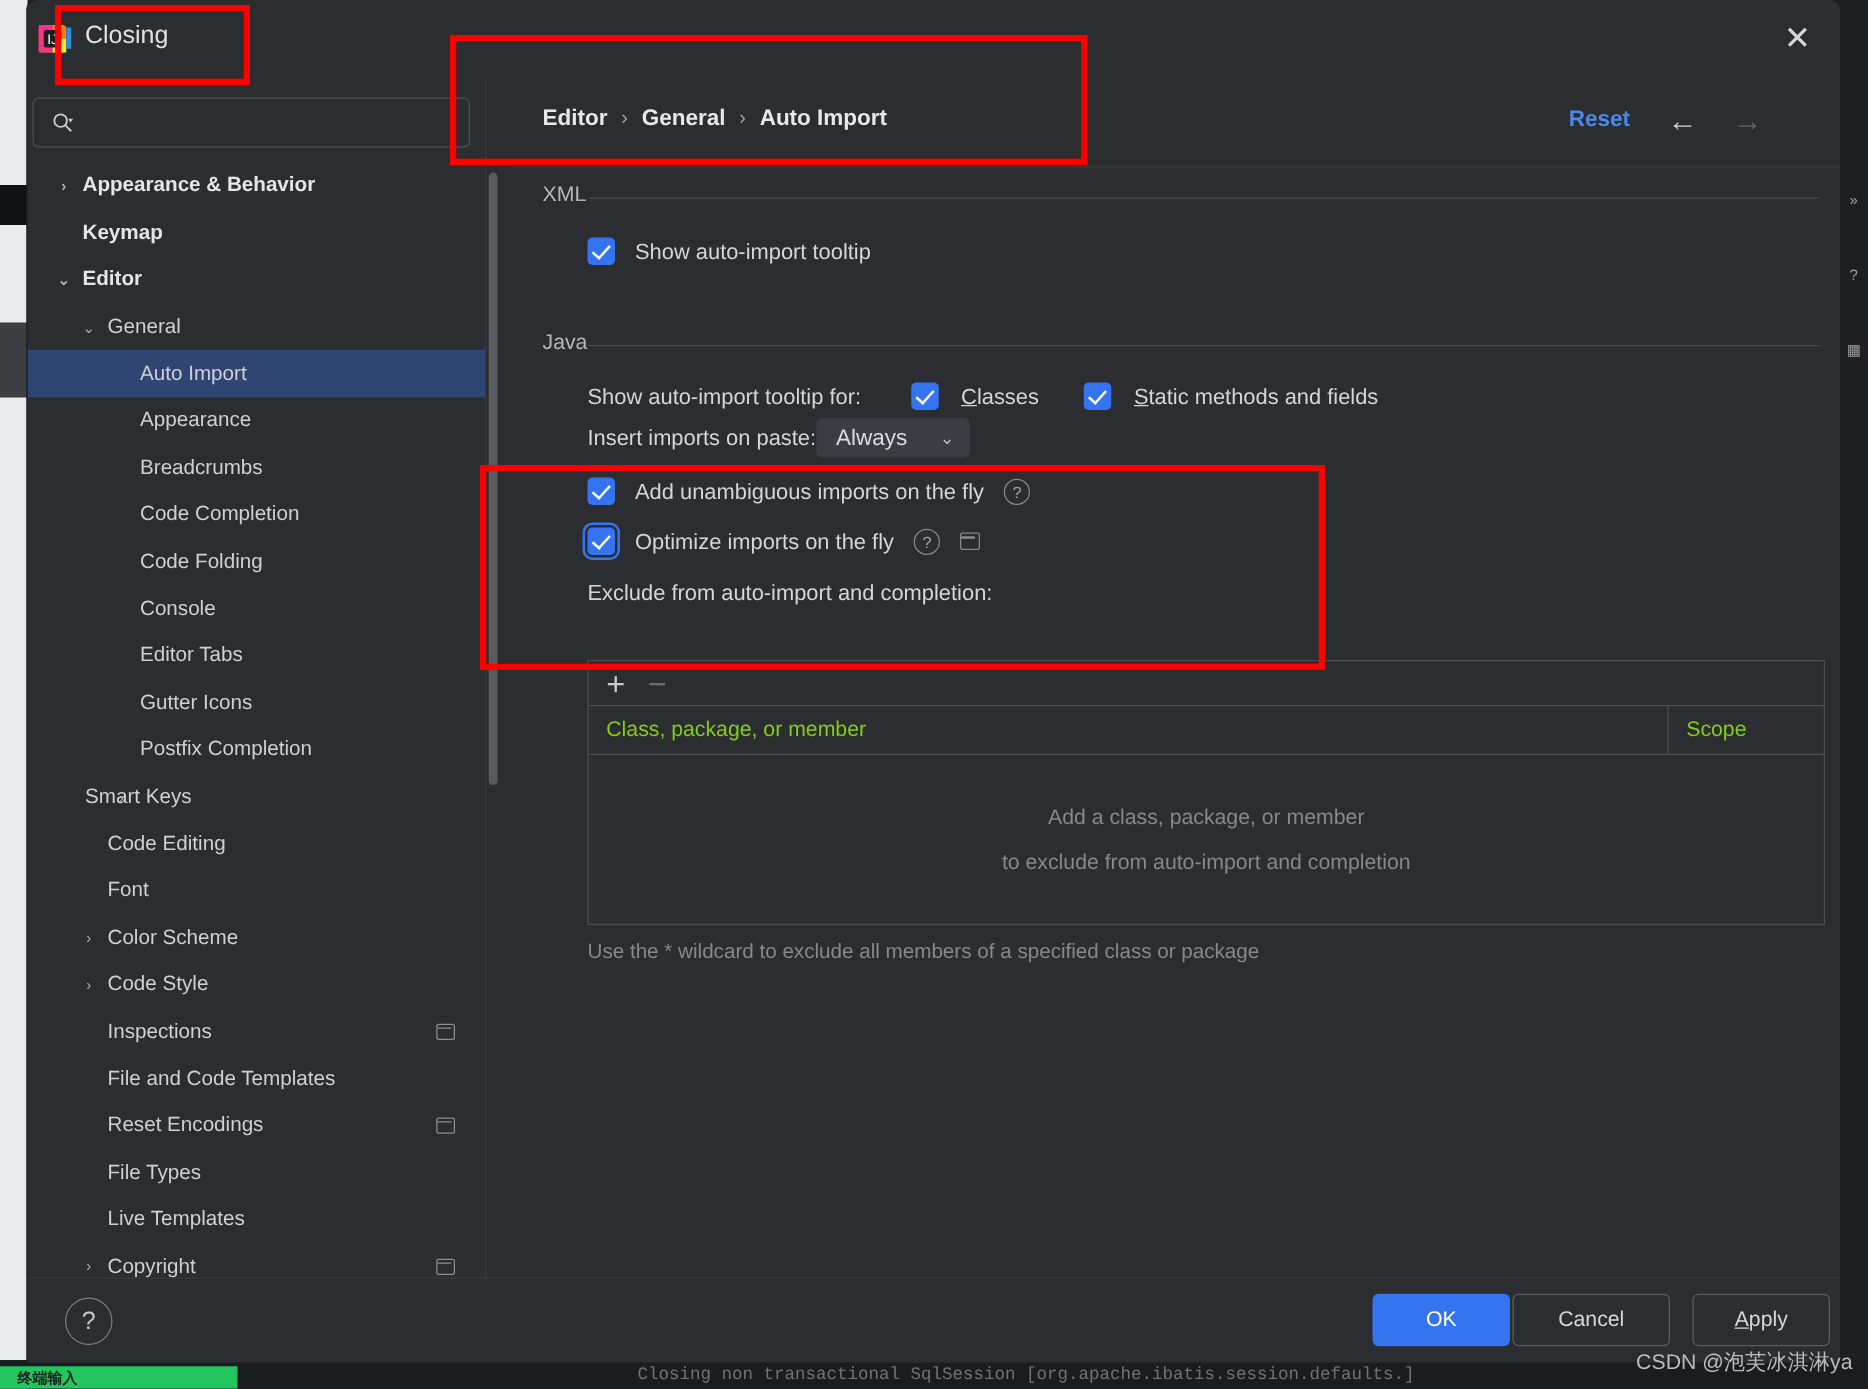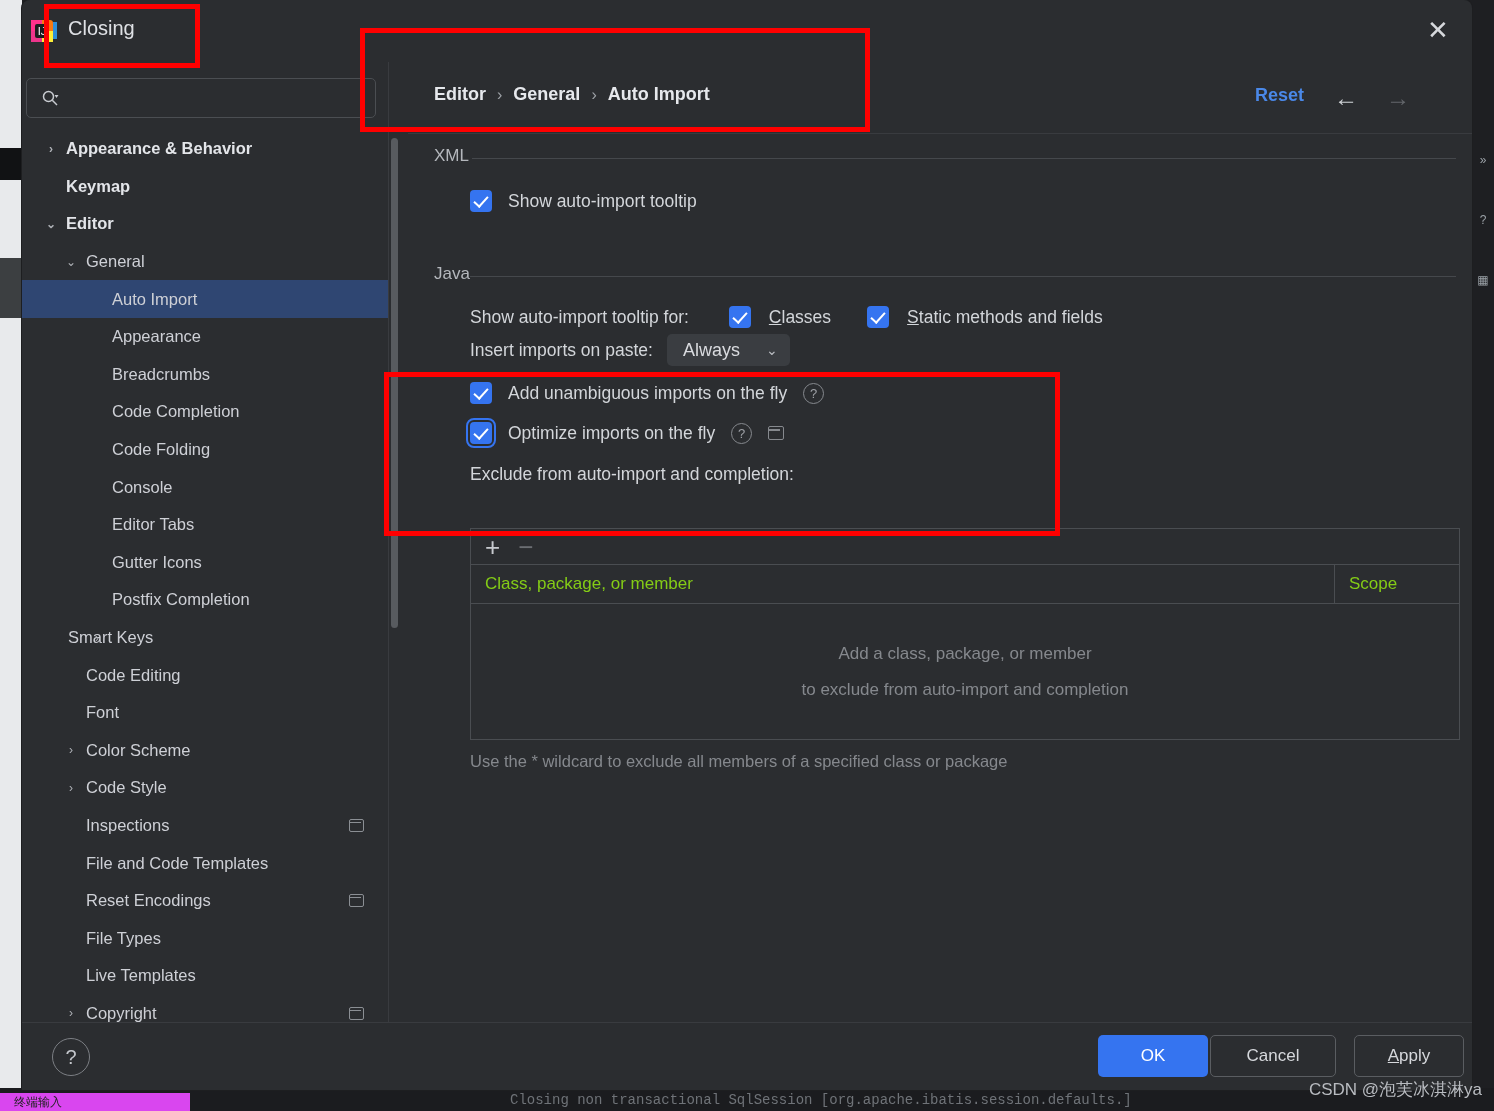--- a/index.html
+++ b/index.html
@@ -9,21 +9,21 @@
     font-family:"Liberation Sans",sans-serif;
     -webkit-font-smoothing:antialiased;
   }
   #root{position:relative;width:1494px;height:1111px;}
 
   
   .bg-left-light{position:absolute;left:0;top:0;width:22px;height:1111px;background:#e8eaec;}
   .bg-left-dark{position:absolute;left:0;top:148px;width:22px;height:32px;background:#111214;}
   .bg-left-dark2{position:absolute;left:0;top:258px;width:22px;height:60px;background:#3c3f41;}
   .bg-bottom{position:absolute;left:0;top:1088px;width:1494px;height:23px;background:#1b1c1f;}
-  .bg-bottom-status{position:absolute;left:0;top:1093px;width:190px;height:18px;background:#d946ef;}
+  .bg-bottom-status{position:absolute;left:0;top:1093px;width:190px;height:18px;background:#22c55e;font-weight:bold;}
   .bg-bottom-status span{font-size:12px;color:#222;padding-left:14px;line-height:18px;display:block;}
   .bg-console-text{position:absolute;left:510px;top:1092px;color:#6f7378;font-size:14px;white-space:nowrap;font-family:"Liberation Mono",monospace;}
   .bg-right-col{position:absolute;right:0;top:0;width:22px;height:1111px;background:#1e1f22;}
   .bg-right-icons{position:absolute;right:0;top:130px;width:22px;color:#9aa0a6;font-size:12px;text-align:center;line-height:60px;}
 
   
   .dialog{
     position:absolute;left:22px;top:0;width:1450px;height:1090px;
     background:#2b2d30;border-radius:8px 8px 0 0;
     box-shadow:0 0 0 1px #1d1e20;
@@ -279,21 +279,21 @@
       </div>
 
       <div class="row" style="margin:18px 0 0 62px;gap:18px;">
         <span>Show auto-import tooltip for:</span>
         <span class="cb on" style="margin-left:22px;"></span>
         <span><u>C</u><span></span>lasses</span>
         <span class="cb on" style="margin-left:18px;"></span>
         <span><u>S</u>tatic methods and fields</span>
       </div>
 
-      <div class="row" style="margin:6px 0 0 62px;gap:14px;">
+      <div class="row" style="margin:6px 0 0 62px;">
         <span>Insert imports on paste:</span>
         <span class="combo">
           <span>Always</span>
           <span class="cv-arrow">⌄</span>
         </span>
       </div>
 
       <div class="row" style="margin:16px 0 0 62px;gap:16px;">
         <span class="cb on"></span>
         <span>Add unambiguous imports on the fly</span>

